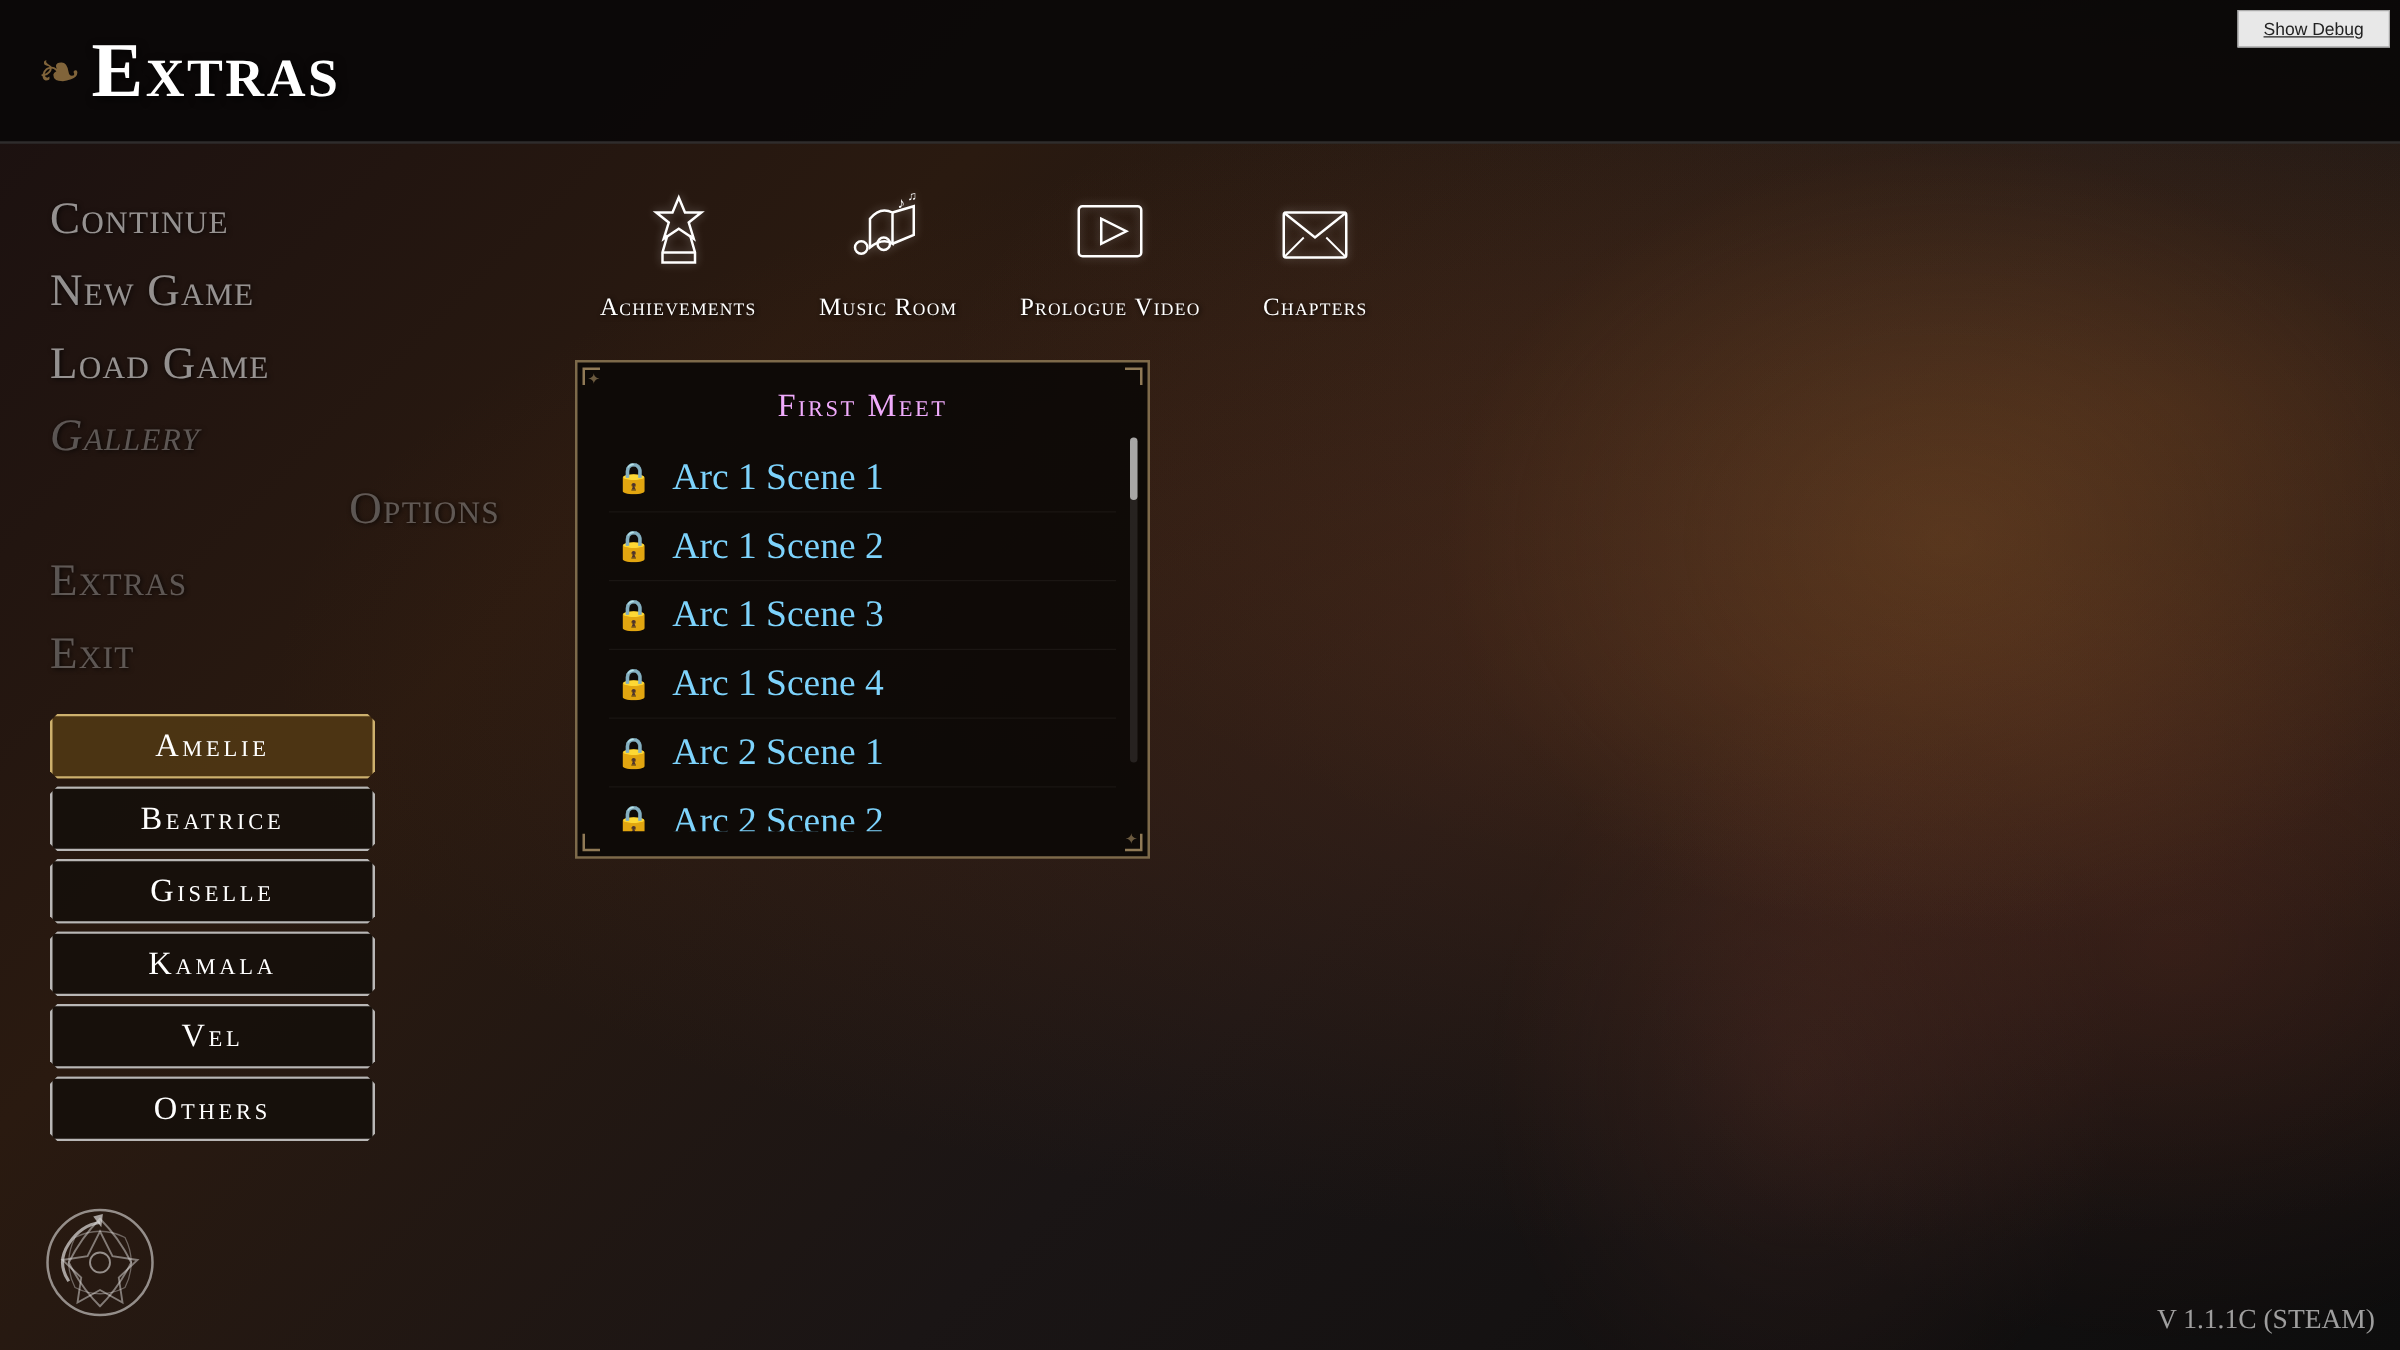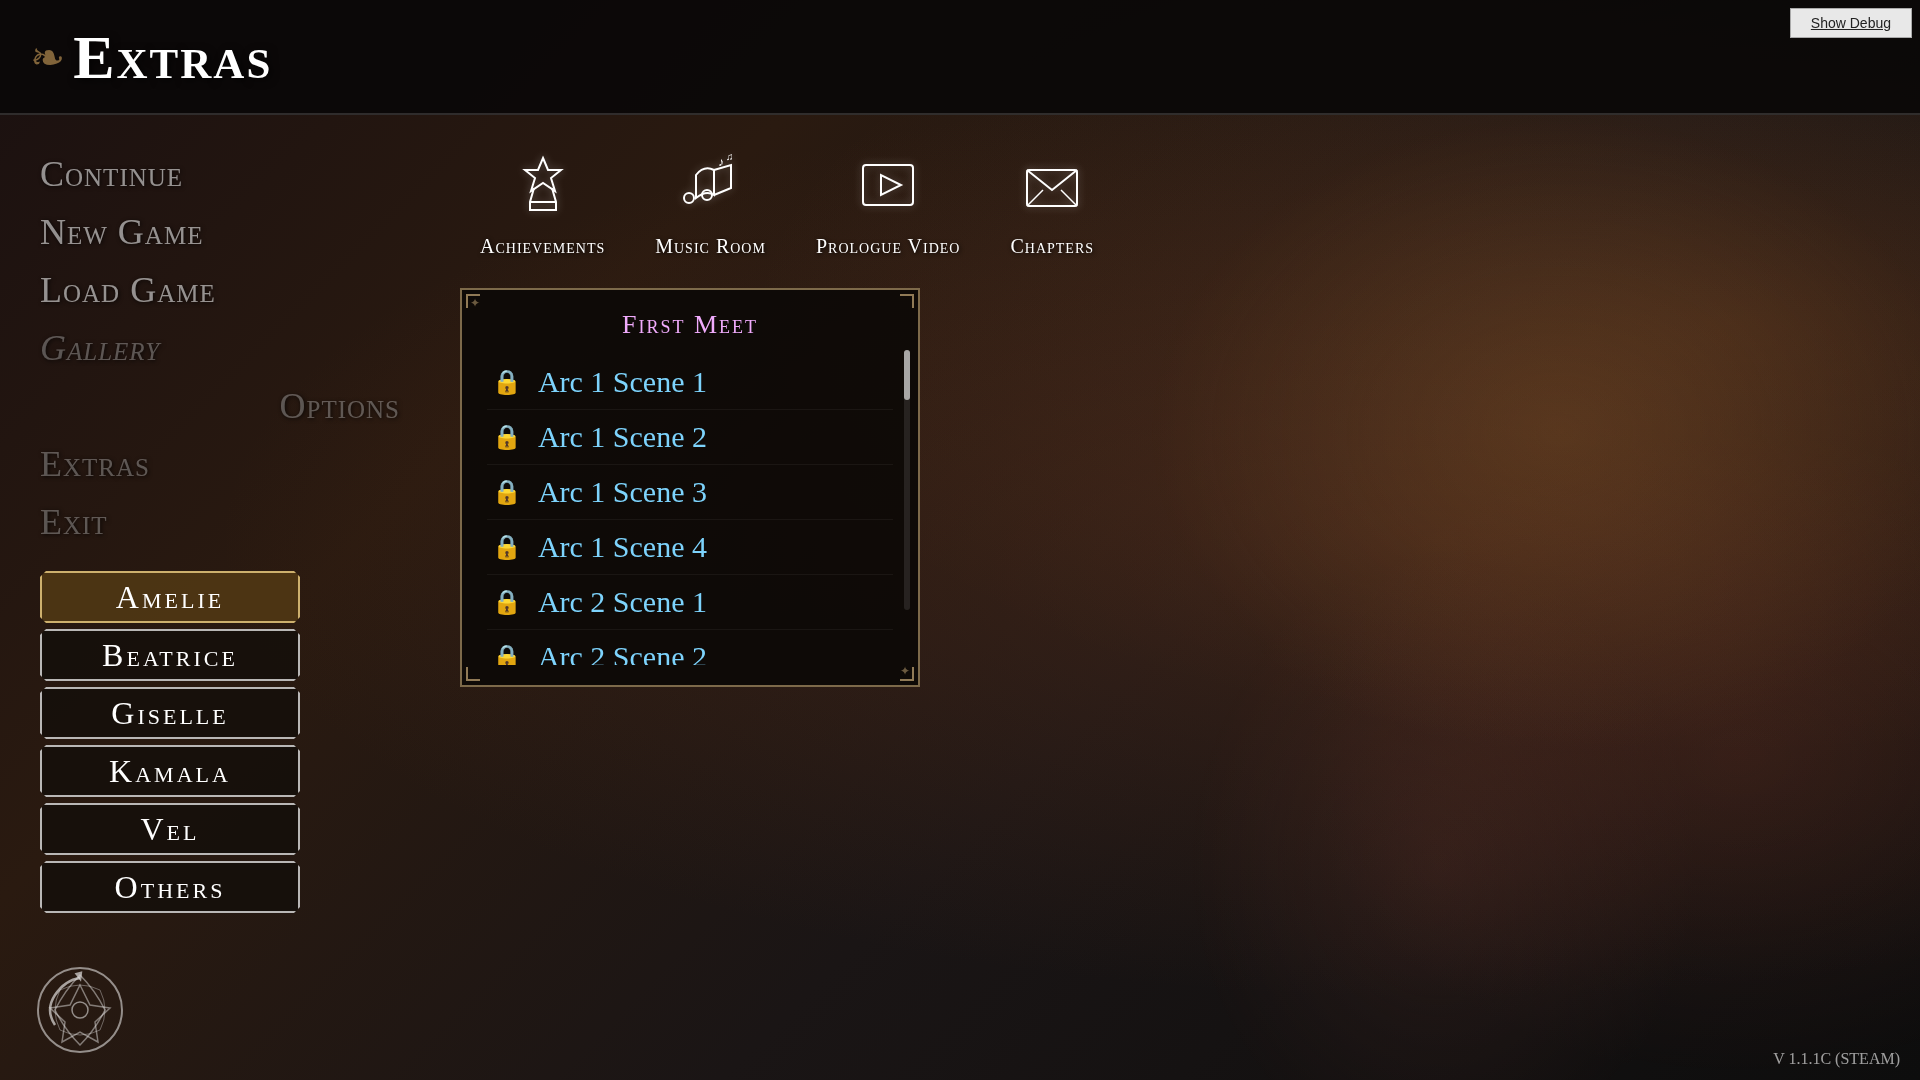--- a/index.html
+++ b/index.html
@@ -132,21 +132,21 @@
       flex-direction: column;
       gap: 6px;
     }
 
     .char-btn {
       width: 260px;
       height: 52px;
       border: 2px solid rgba(255,255,255,0.7);
       background: rgba(20, 15, 10, 0.85);
       color: #fff;
-      font-size: 32px;
+      font-size: 26px;
       font-variant: small-caps;
       font-family: Georgia, serif;
       letter-spacing: 3px;
       cursor: pointer;
       display: flex;
       align-items: center;
       justify-content: center;
       position: relative;
       clip-path: polygon(6px 0%, calc(100% - 6px) 0%, 100% 6px, 100% calc(100% - 6px), calc(100% - 6px) 100%, 6px 100%, 0% calc(100% - 6px), 0% 6px);
     }
@@ -281,21 +281,21 @@
       background: rgba(255,255,255,0.6);
       border-radius: 3px;
     }
 
     
     .version-text {
       position: absolute;
       bottom: 12px;
       right: 20px;
       color: rgba(255,255,255,0.6);
-      font-size: 16px;
+      font-size: 22px;
       z-index: 10;
       font-variant: small-caps;
     }
 
     
     .bottom-logo {
       position: absolute;
       bottom: 20px;
       left: 30px;
       z-index: 10;

